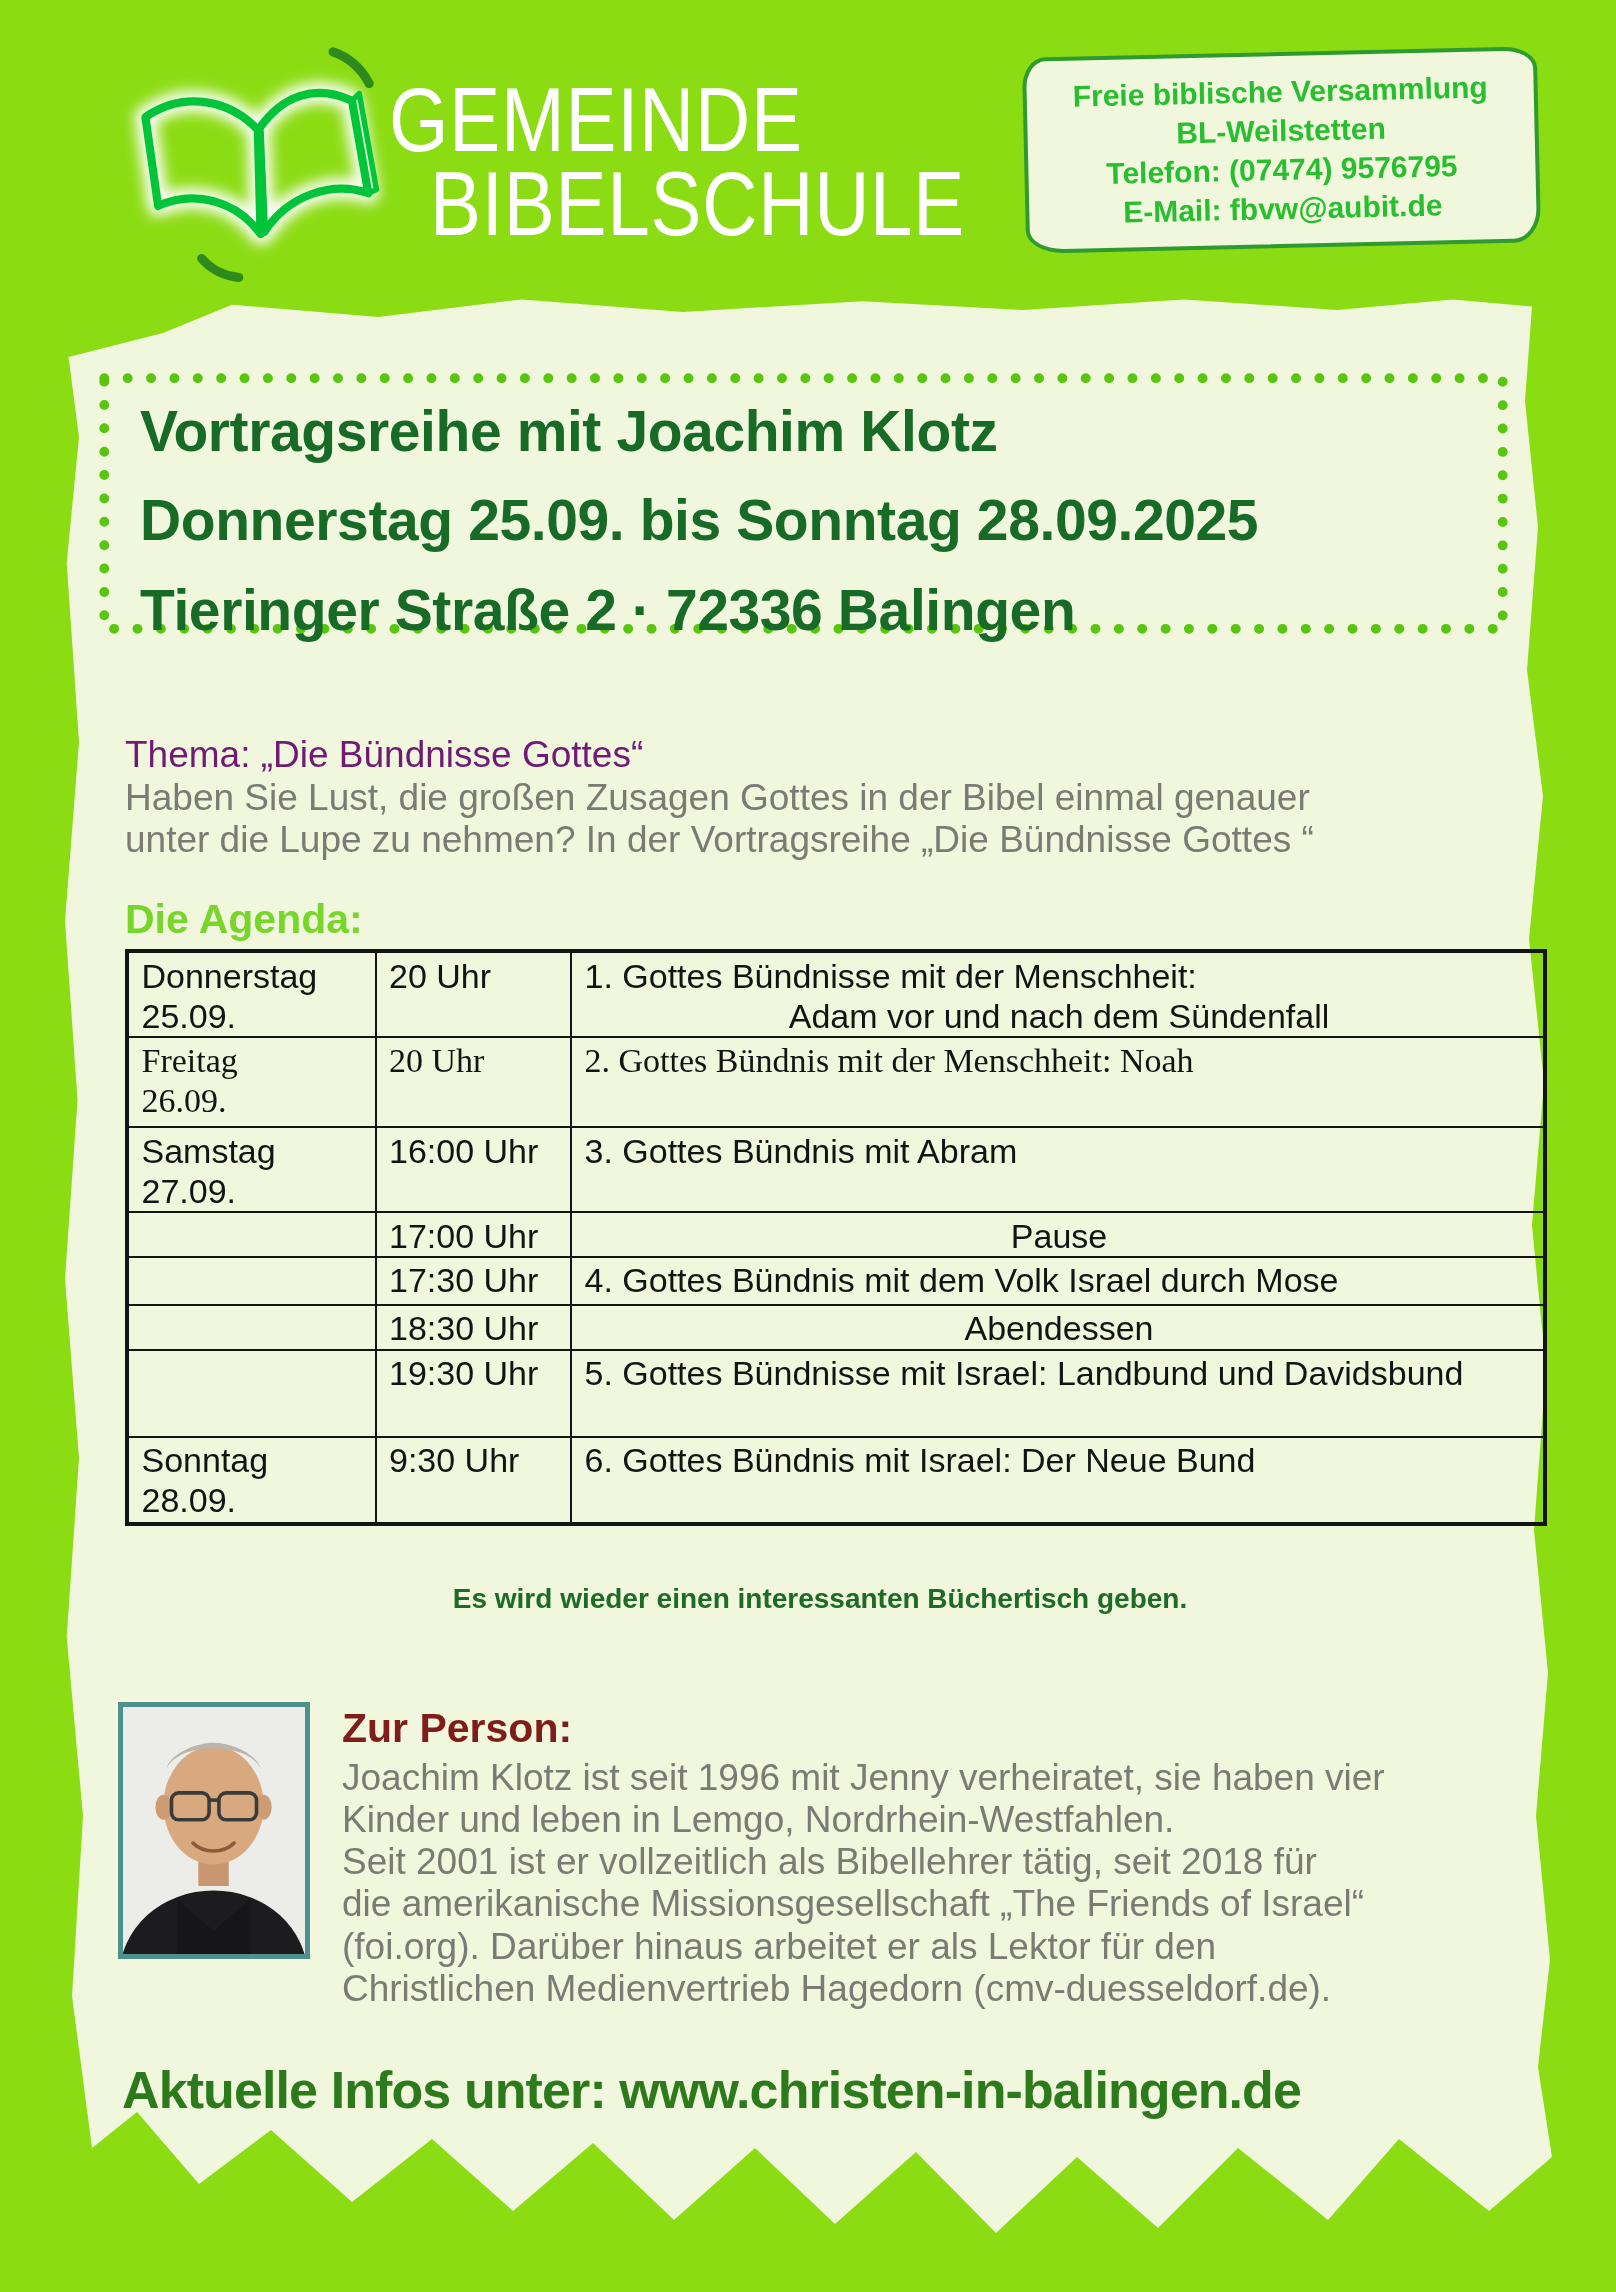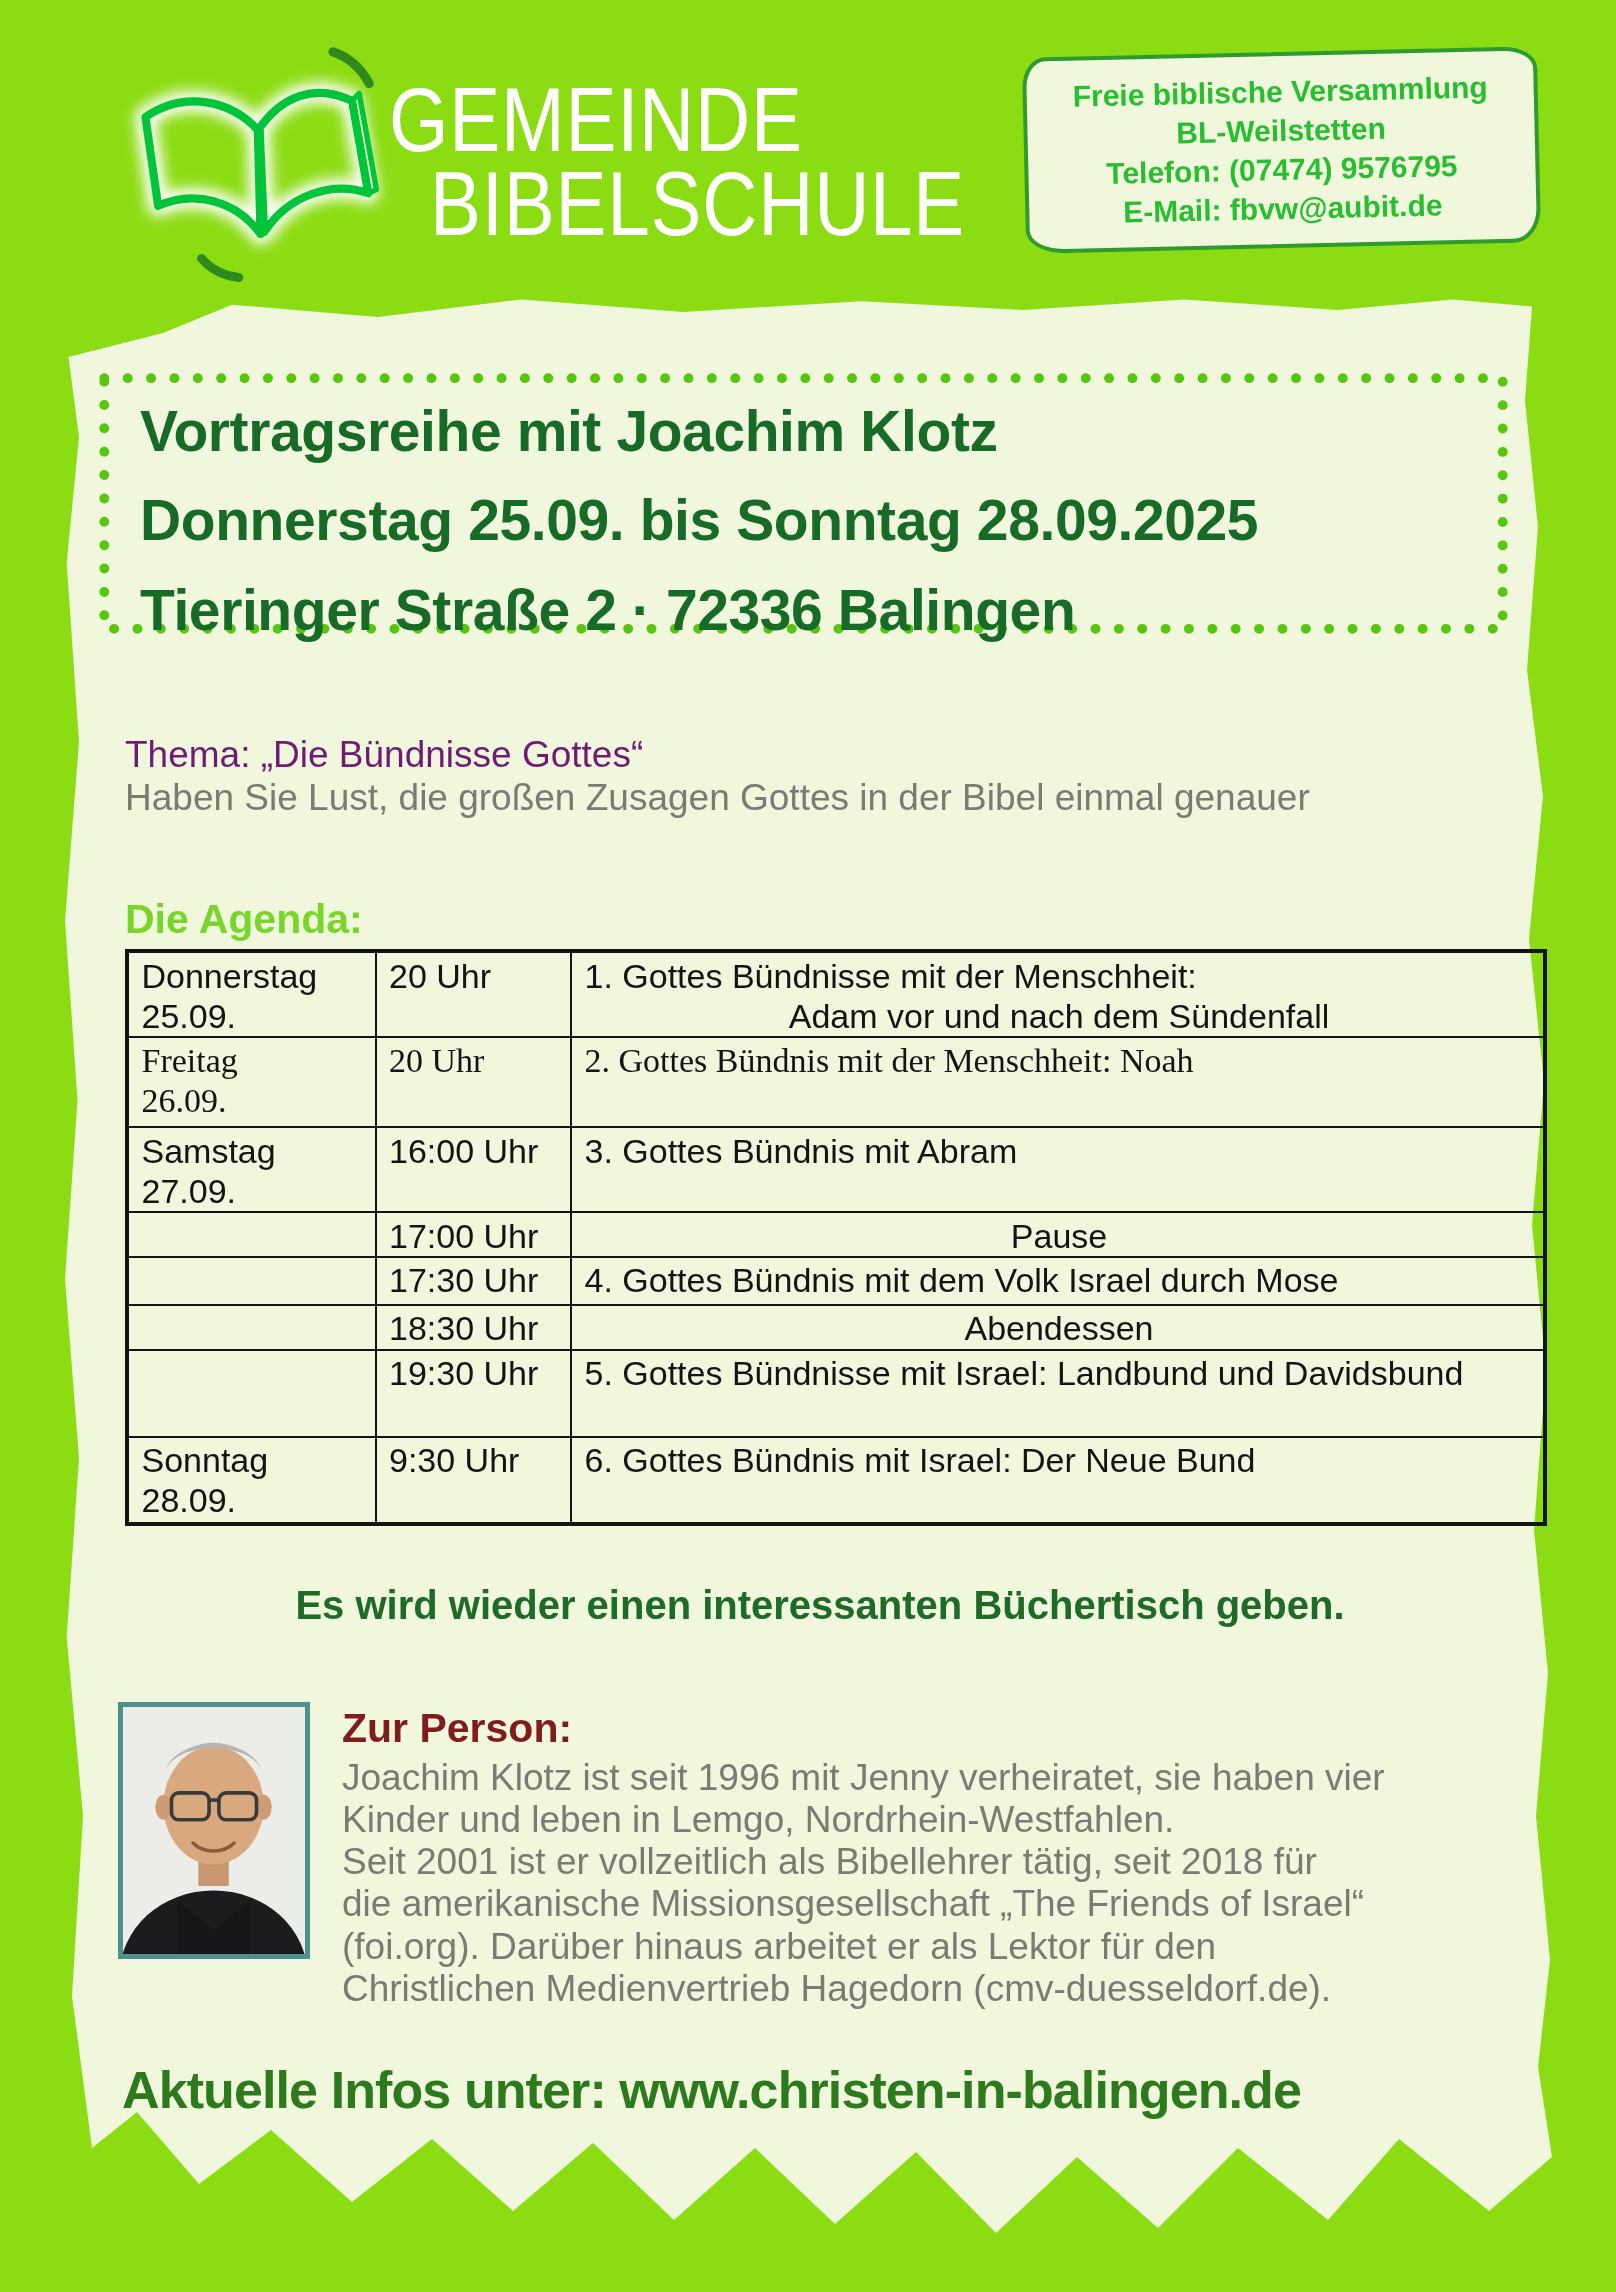--- a/index.html
+++ b/index.html
@@ -54,21 +54,21 @@
     border-collapse:collapse; table-layout:fixed;}
   .agenda-table td{border:2.7px solid #141414; font-size:34px; color:#141414;
     padding:2.7px 9px 0 12.5px; vertical-align:top; line-height:1.18; overflow:hidden;}
   .agenda-table{border:4.5px solid #141414;}
   td.c-day{width:224px;} td.c-time{width:172px; white-space:nowrap;}
   td.c-topic{width:949px;margin-top:8px;}
   .topic-line2{display:block; text-align:center;}
   .centered td.c-topic{text-align:center;}
   
   .book-note{position:absolute; left:125px; top:1583px; width:1390px; text-align:center;
-    font-size:40px; font-weight:bold; color:#1D6B26;}
+    font-size:28px; font-weight:bold; color:#1D6B26;}
   
   .portrait{position:absolute; left:118px; top:1702px; width:182px; height:247px;
     border:5.4px solid #4E908C; background:#ECECE9;}
   .person-label{position:absolute; left:342px; top:1705px; font-size:41px; font-weight:bold; color:#7f1d1d;}
   .bio-line{position:absolute; left:342px; font-size:37px; color:#7b7b73; white-space:nowrap;}
   .bl1{top:1757px;} .bl2{top:1799px;} .bl3{top:1841px;} .bl4{top:1883px;} .bl5{top:1926px;} .bl6{top:1968px;}
   
   .footer-text{position:absolute; left:122px; top:2060px; font-size:52px; font-weight:bold;
     color:#2D7A1C; letter-spacing:-0.9px; white-space:nowrap;}
 </style>
@@ -116,20 +116,21 @@
     <svg width="1413" height="265" viewBox="0 0 1578 296">
       <rect x="8" y="8" width="1562" height="280" fill="none" stroke="#58C60F" stroke-width="11" stroke-linecap="round" stroke-dasharray="0.1 26"></rect>
     </svg>
     <div class="headline-line hl1">Vortragsreihe mit Joachim Klotz</div>
     <div class="headline-line hl2">Donnerstag 25.09. bis Sonntag 28.09.2025</div>
     <div class="headline-line hl3">Tieringer Straße 2 · 72336 Balingen</div>
   </div>
 
   <div class="intro-title">Thema: „Die Bündnisse Gottes“</div>
   <div class="intro-line il1">Haben Sie Lust, die großen Zusagen Gottes in der Bibel einmal genauer</div>
+  <div class="intro-line il2">unter die Lupe zu nehmen? In der Vortragsreihe „Die Bündnisse Gottes “</div>
 
   <div class="agenda-label">Die Agenda:</div>
   <table class="agenda-table">
     <tbody>
         <tr style="height:86px;">
       <td class="c-day">
             <div>Donnerstag</div>
             <div>25.09.</div>
           </td>
       <td class="c-time">20 Uhr</td>

